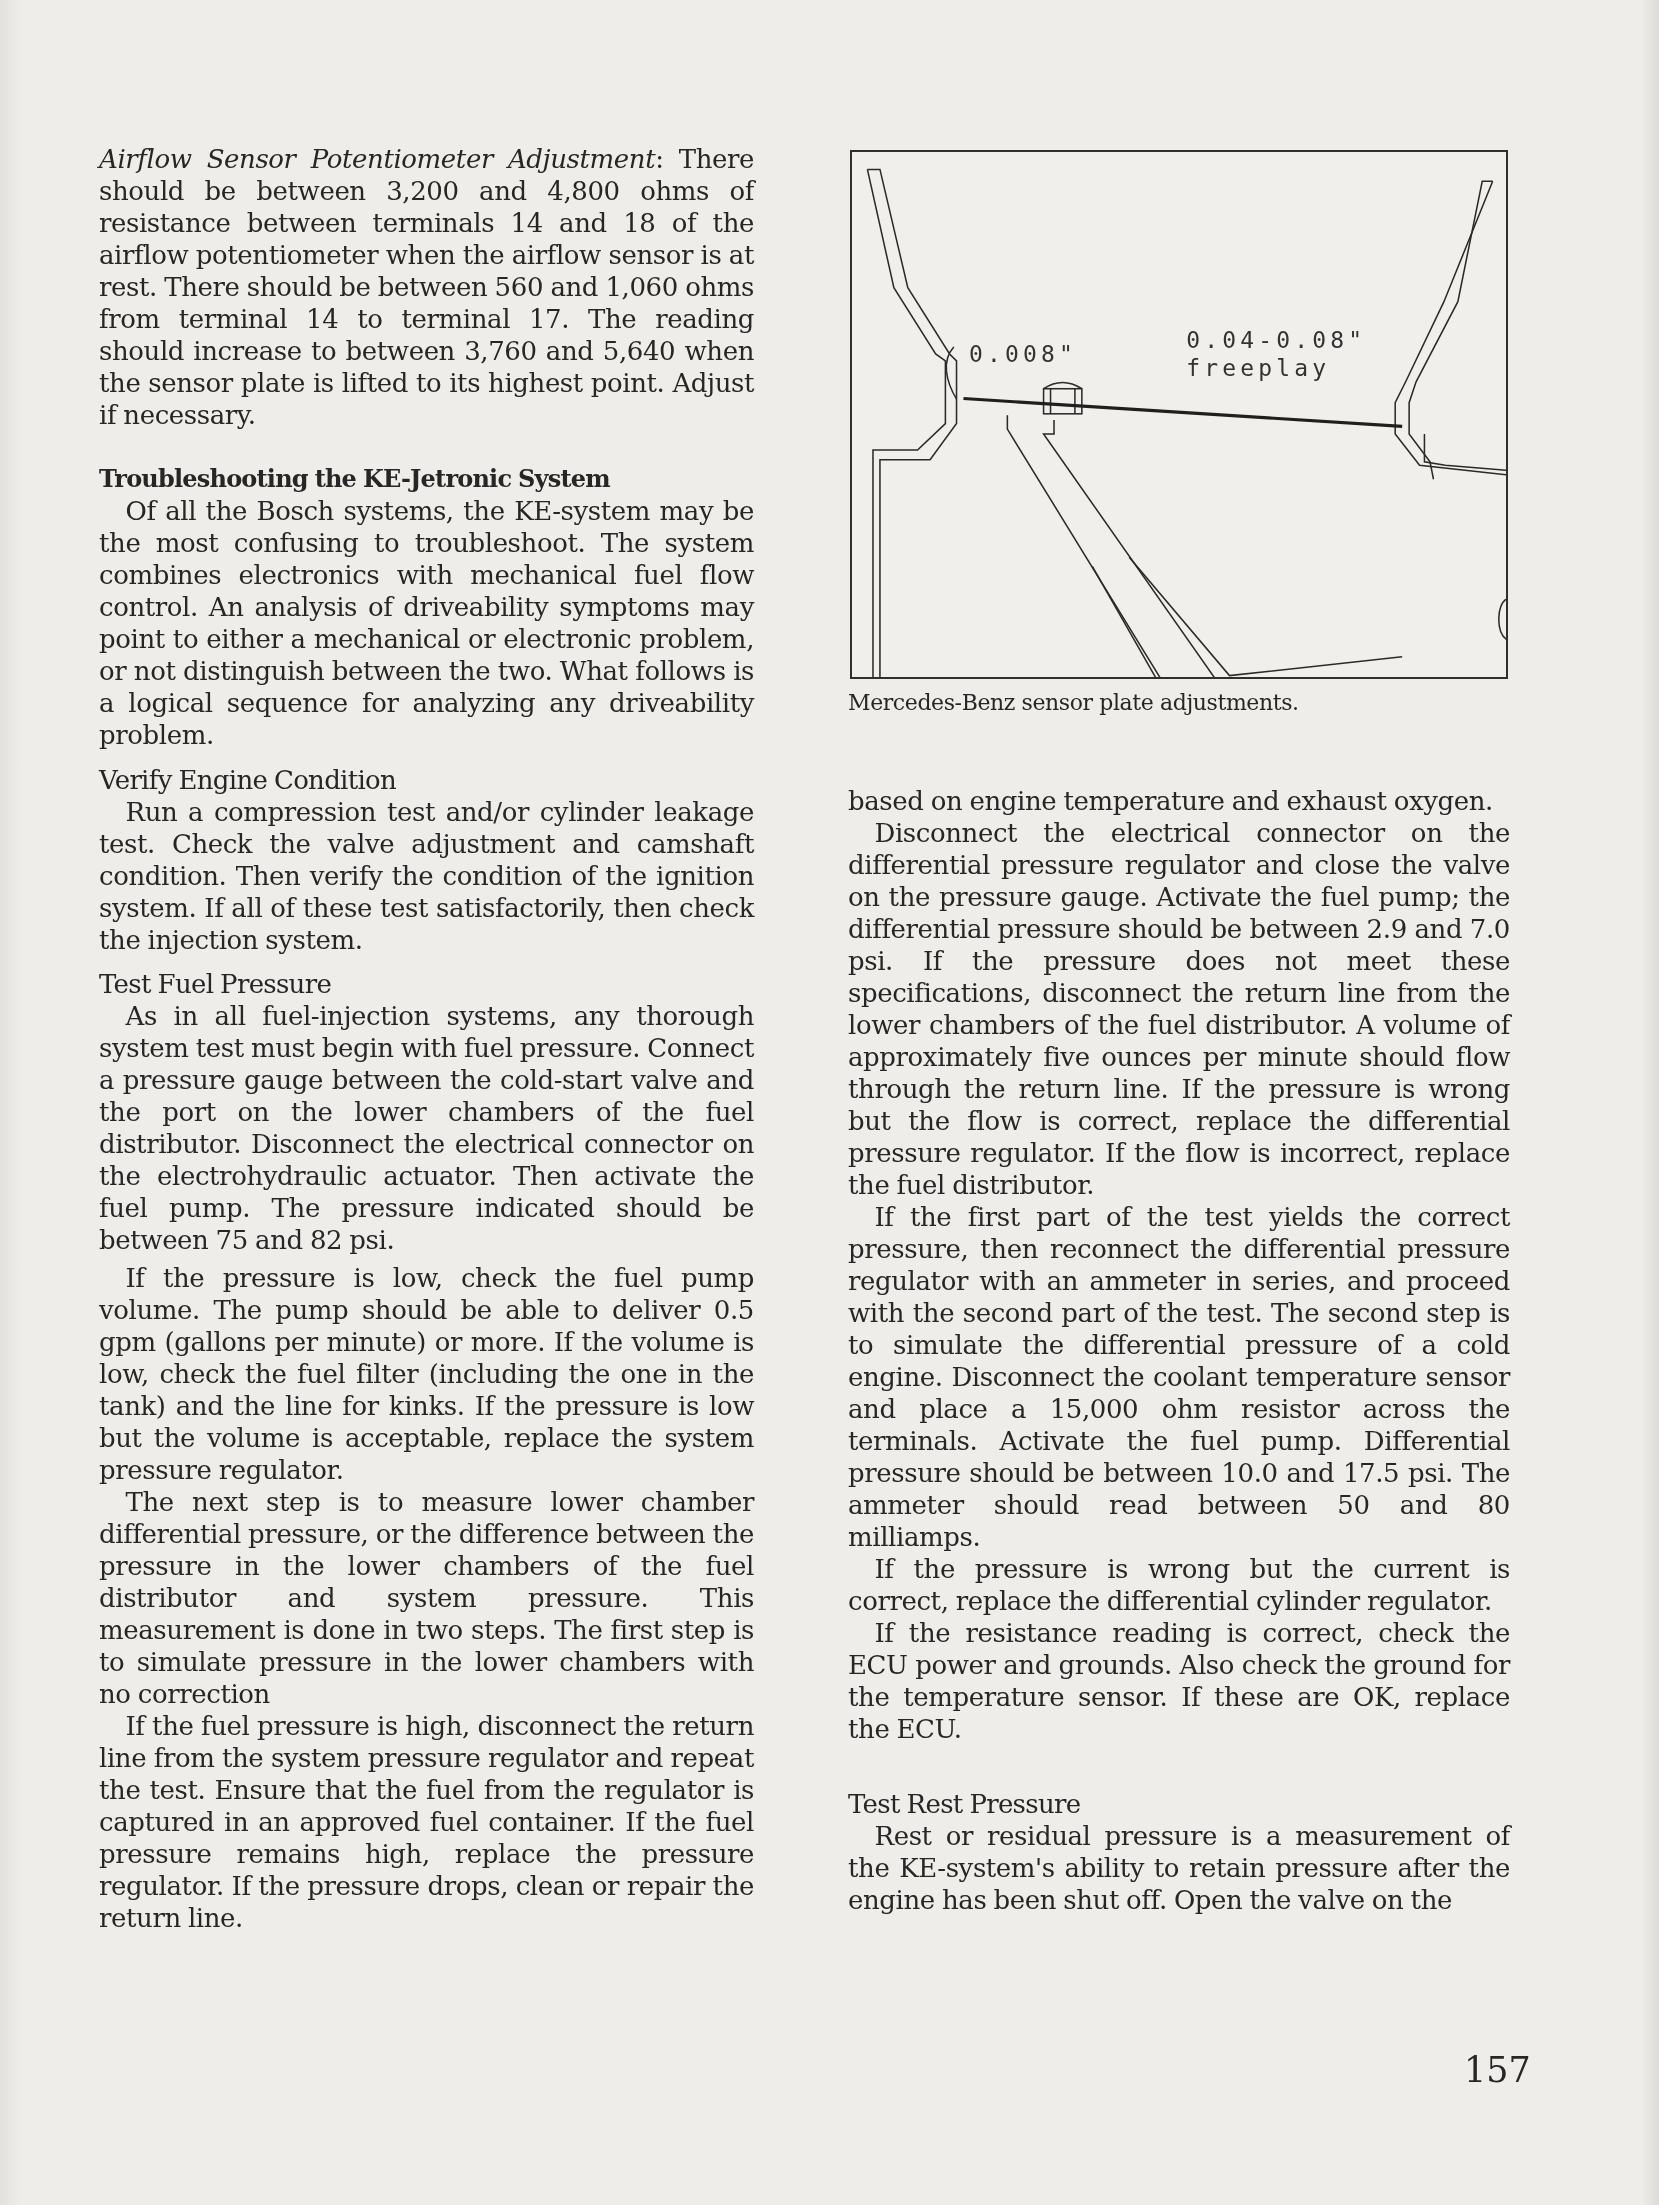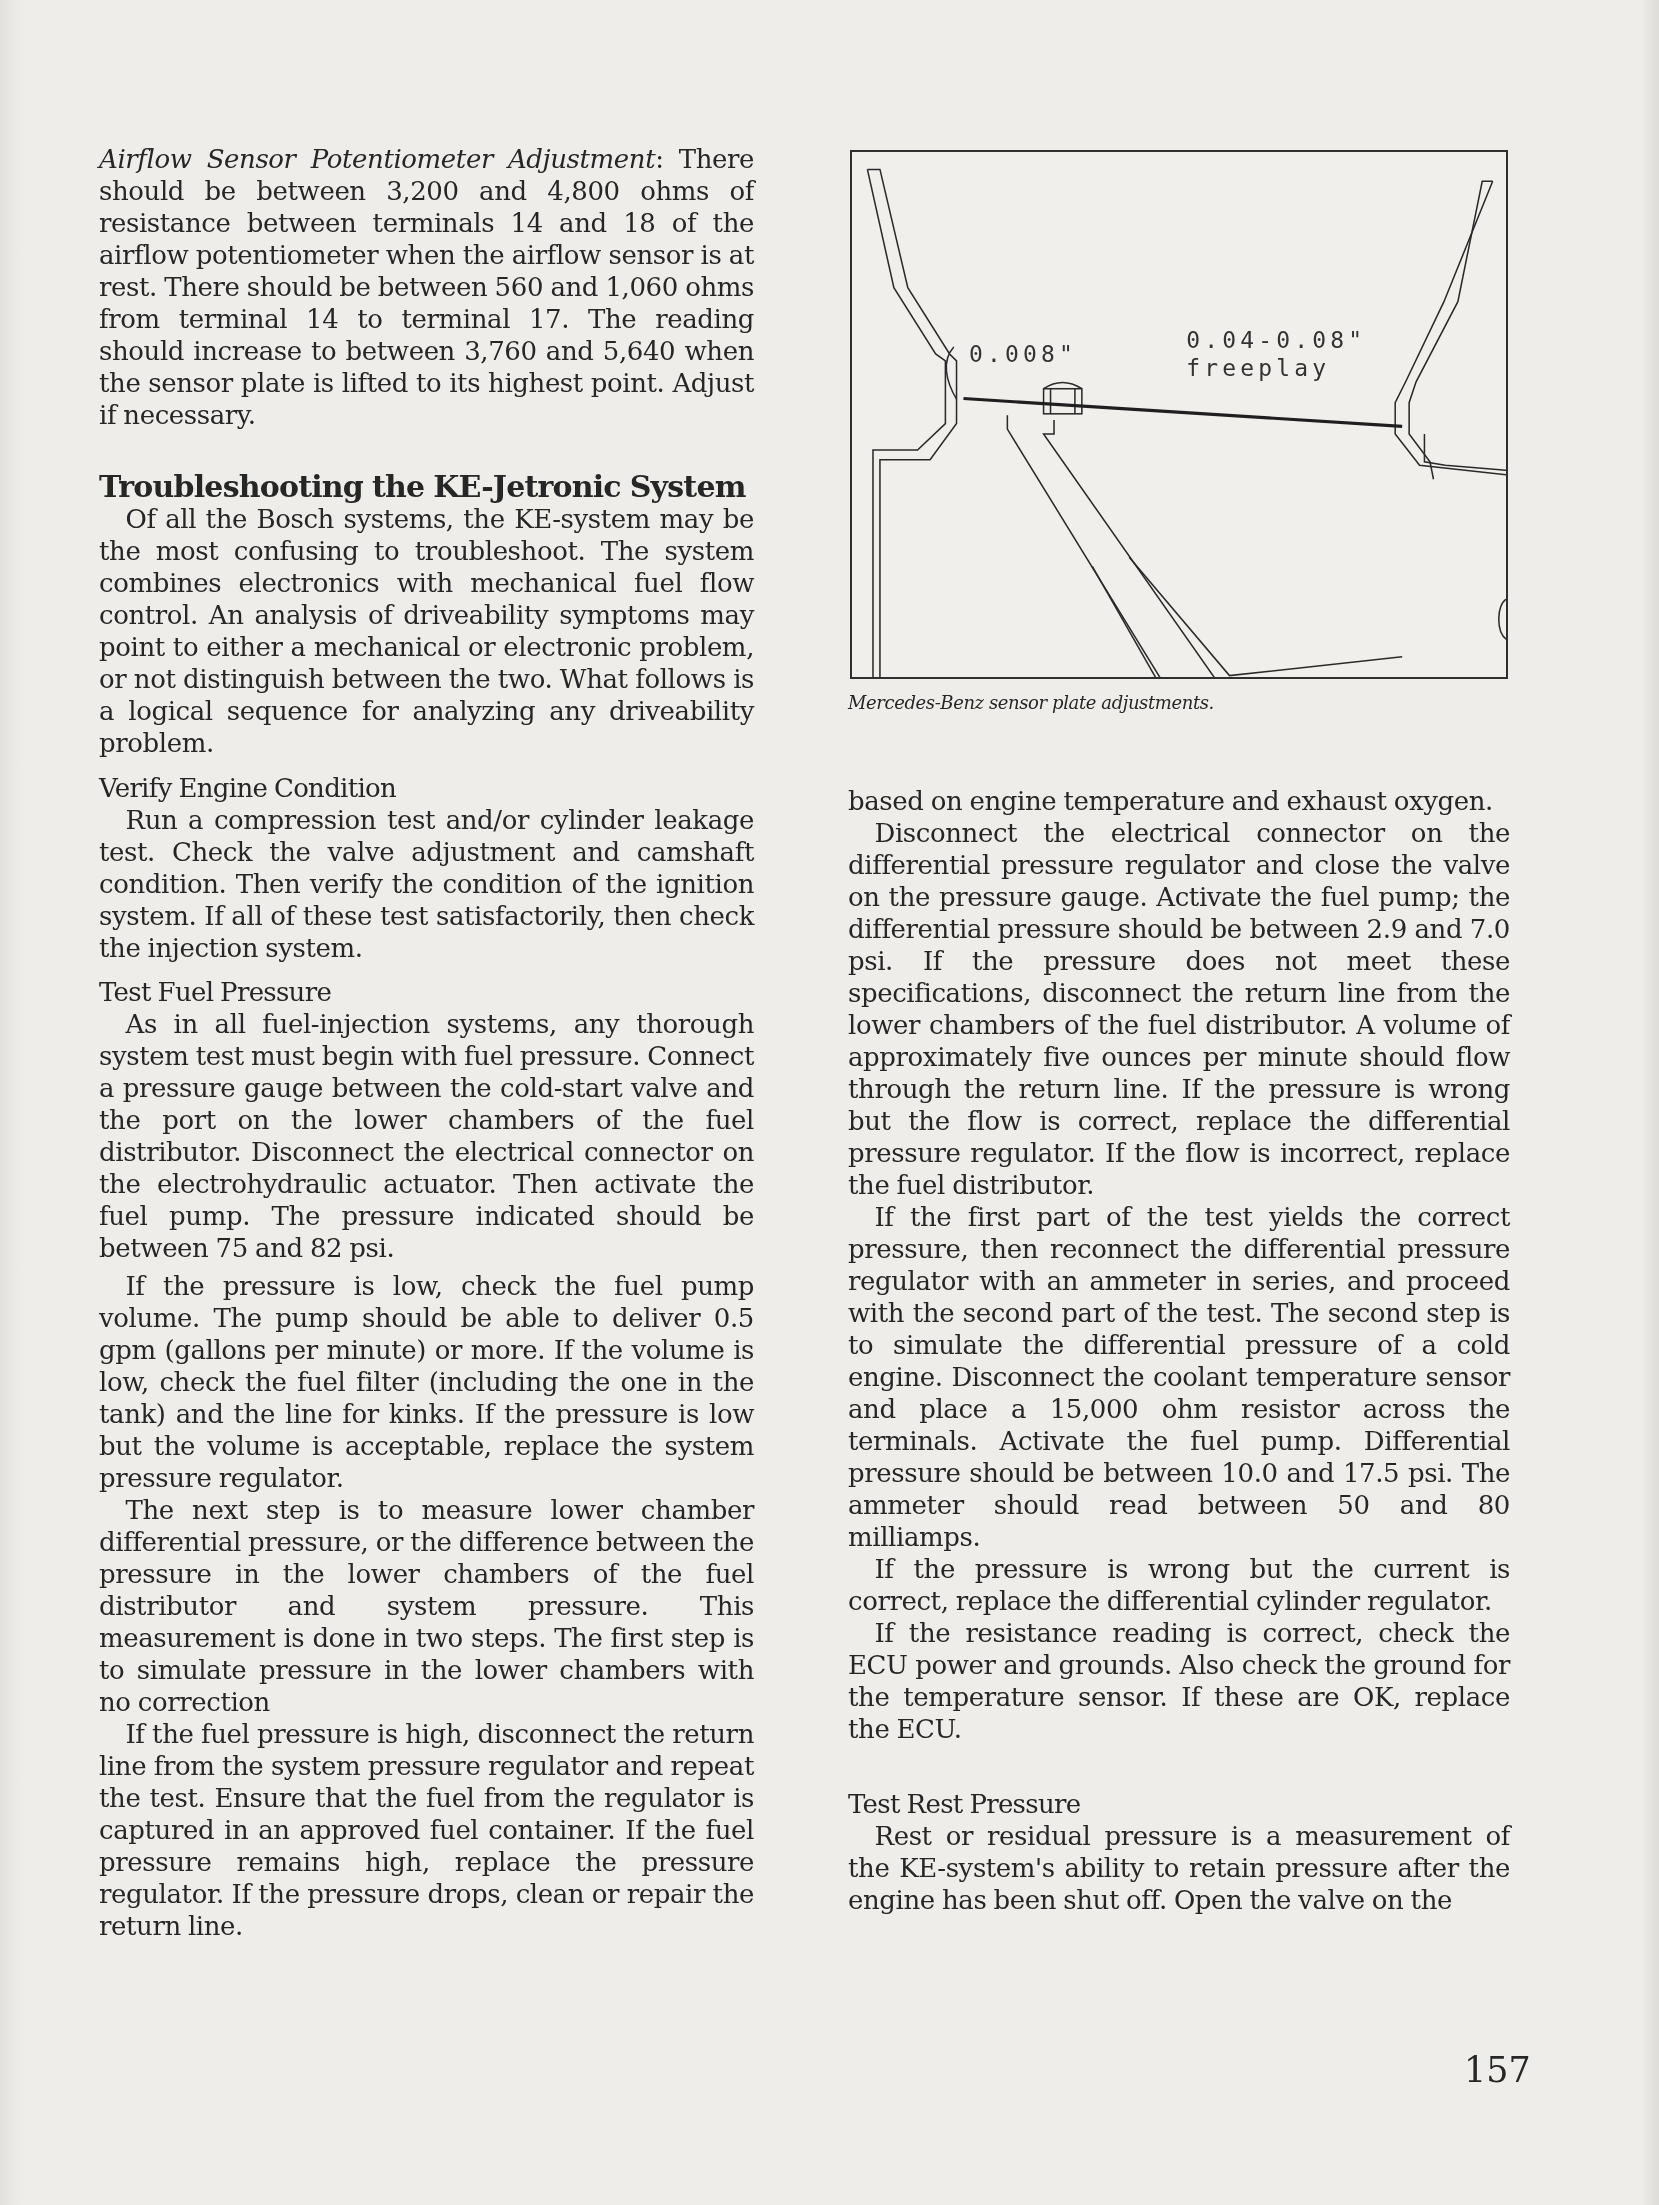--- a/index.html
+++ b/index.html
@@ -14,27 +14,27 @@
   .page-edge-right { position:absolute; right:0; top:0; width:18px; height:100%;
     background:linear-gradient(to left,#dcdbd8,#eeedea); }
   .col { position:absolute; font-size:26px; line-height:32px; text-align:justify;
     letter-spacing:-0.4px; word-spacing:-0.7px; }
   .col-left { left:99px; top:143px; width:655px; }
   .col-right { left:848px; top:785px; width:662px; }
   .col p { margin:0; text-indent:0; }
   .col p.ind { text-indent:26.5px; }
   .col p.lead-italic { text-indent:0; }
   .col em { font-style:italic; }
-  h2.main { margin:40px 0 0 0; font-size:30px; line-height:32px; font-weight:bold; letter-spacing:-0.8px; }
+  h2.main { margin:32px 0 0 0; font-size:24px; line-height:32px; font-weight:bold; letter-spacing:-0.8px; }
   h3.sub { margin:12.5px 0 0 0; font-size:26px; line-height:32px; font-weight:normal; letter-spacing:-0.7px; }
   h3.sub.spaced { margin-top:43px; }
   .figure { position:absolute; left:850px; top:150px; width:654px; height:525px;
     border:2.8px solid #2f2f2f; background:#f0efec; }
   .figure svg { position:absolute; left:0; top:0; width:654px; height:525px; }
-  .caption { position:absolute; left:848px; top:687px; font-size:18px; font-style:italic;
+  .caption { position:absolute; left:848px; top:687px; font-size:22px; 
     line-height:31px; letter-spacing:-0.4px; }
   .page-number { position:absolute; left:1464px; top:2054px; font-size:35px; line-height:32px; }
   .dim-label { font-family:"DejaVu Sans Mono","Liberation Mono",monospace; font-size:33px; fill:#333; letter-spacing:6px; }
 </style>
 </head>
 <body>
 
 <div class="page-edge-left"></div>
 <div class="page-edge-right"></div>
 

